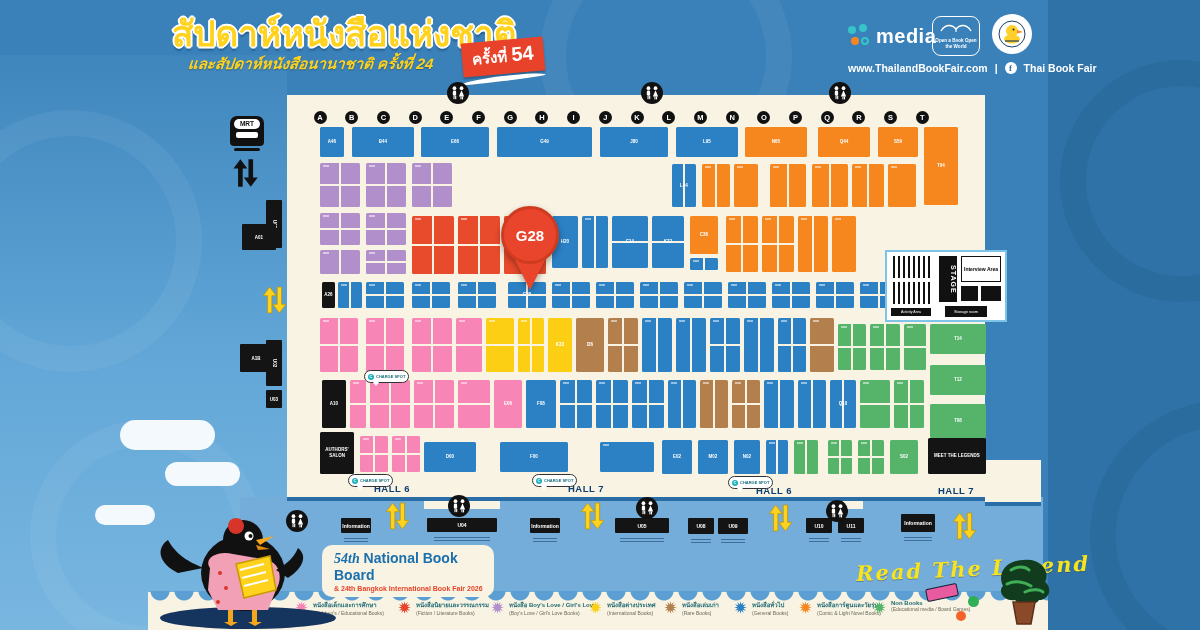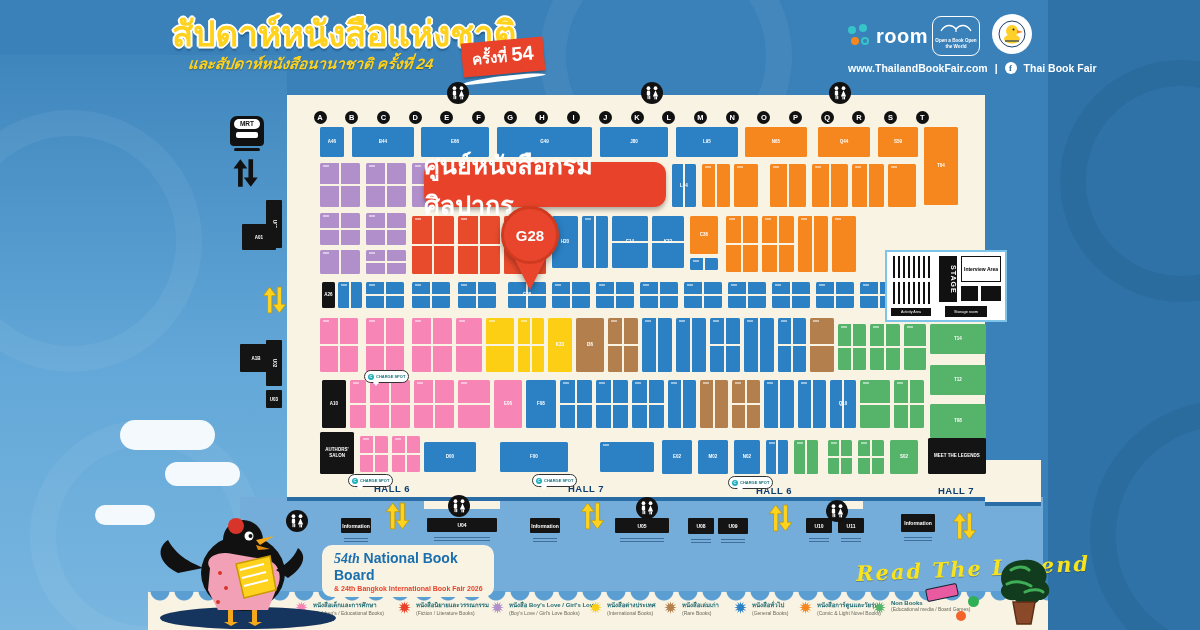--- a/index.html
+++ b/index.html
@@ -114,21 +114,21 @@
   <div id="badge"><span>ครั้งที่</span> <b>54</b></div>
 
   <div id="logos">
     <div id="pubat">
       <span id="pubat-dots">
           <span class="pdot d1"></span>
           <span class="pdot d2"></span>
           <span class="pdot d3"></span>
           <span class="pdot d4"></span>
         </span>
-      <span id="pubat-label">room</span>
+      <span id="pubat-label">media</span>
     </div>
     <div id="openbook">
       <svg width="34" height="14" viewBox="0 0 34 14">
           <path d="M2 11 C6 4 13 4 17 9 C21 4 28 4 32 11" fill="none" stroke="#fff" stroke-width="1.4"></path>
           <path d="M17 9 L17 12" stroke="#fff" stroke-width="1.2"></path>
         </svg>
       <div id="openbook-label">Open a Book Open the World</div>
     </div>
     <div id="duck-badge">
       <svg width="28" height="28" viewBox="0 0 28 28">
@@ -586,21 +586,20 @@
     <div class="aud" style="left:6px;top:4px;width:38px;height:22px;"></div>
     <div class="aud" style="left:6px;top:30px;width:38px;height:22px;"></div>
     <div id="stage-label">STAGE</div>
     <div id="interview">Interview Area</div>
     <div class="blk-sq" style="left:74px;top:34px;"></div>
     <div class="blk-sq" style="left:94px;top:34px;width:20px;"></div>
     <div id="activity">Activity Area</div>
     <div id="storage">Storage room</div>
   </div>
 
-  <div id="callout">ศูนย์หนังสือกรมศิลปากร</div>
   <div id="pin">
     <div id="pin-tail"></div>
     <div id="pin-circle">G28</div>
   </div>
 
   <div id="wavy-strip"></div>
   <div id="event-panel">
     <div id="event-title"><i>54th</i> <span>National Book Board</span></div>
     <div id="event-sub">&amp; 24th Bangkok International Book Fair 2026</div>
   </div>

